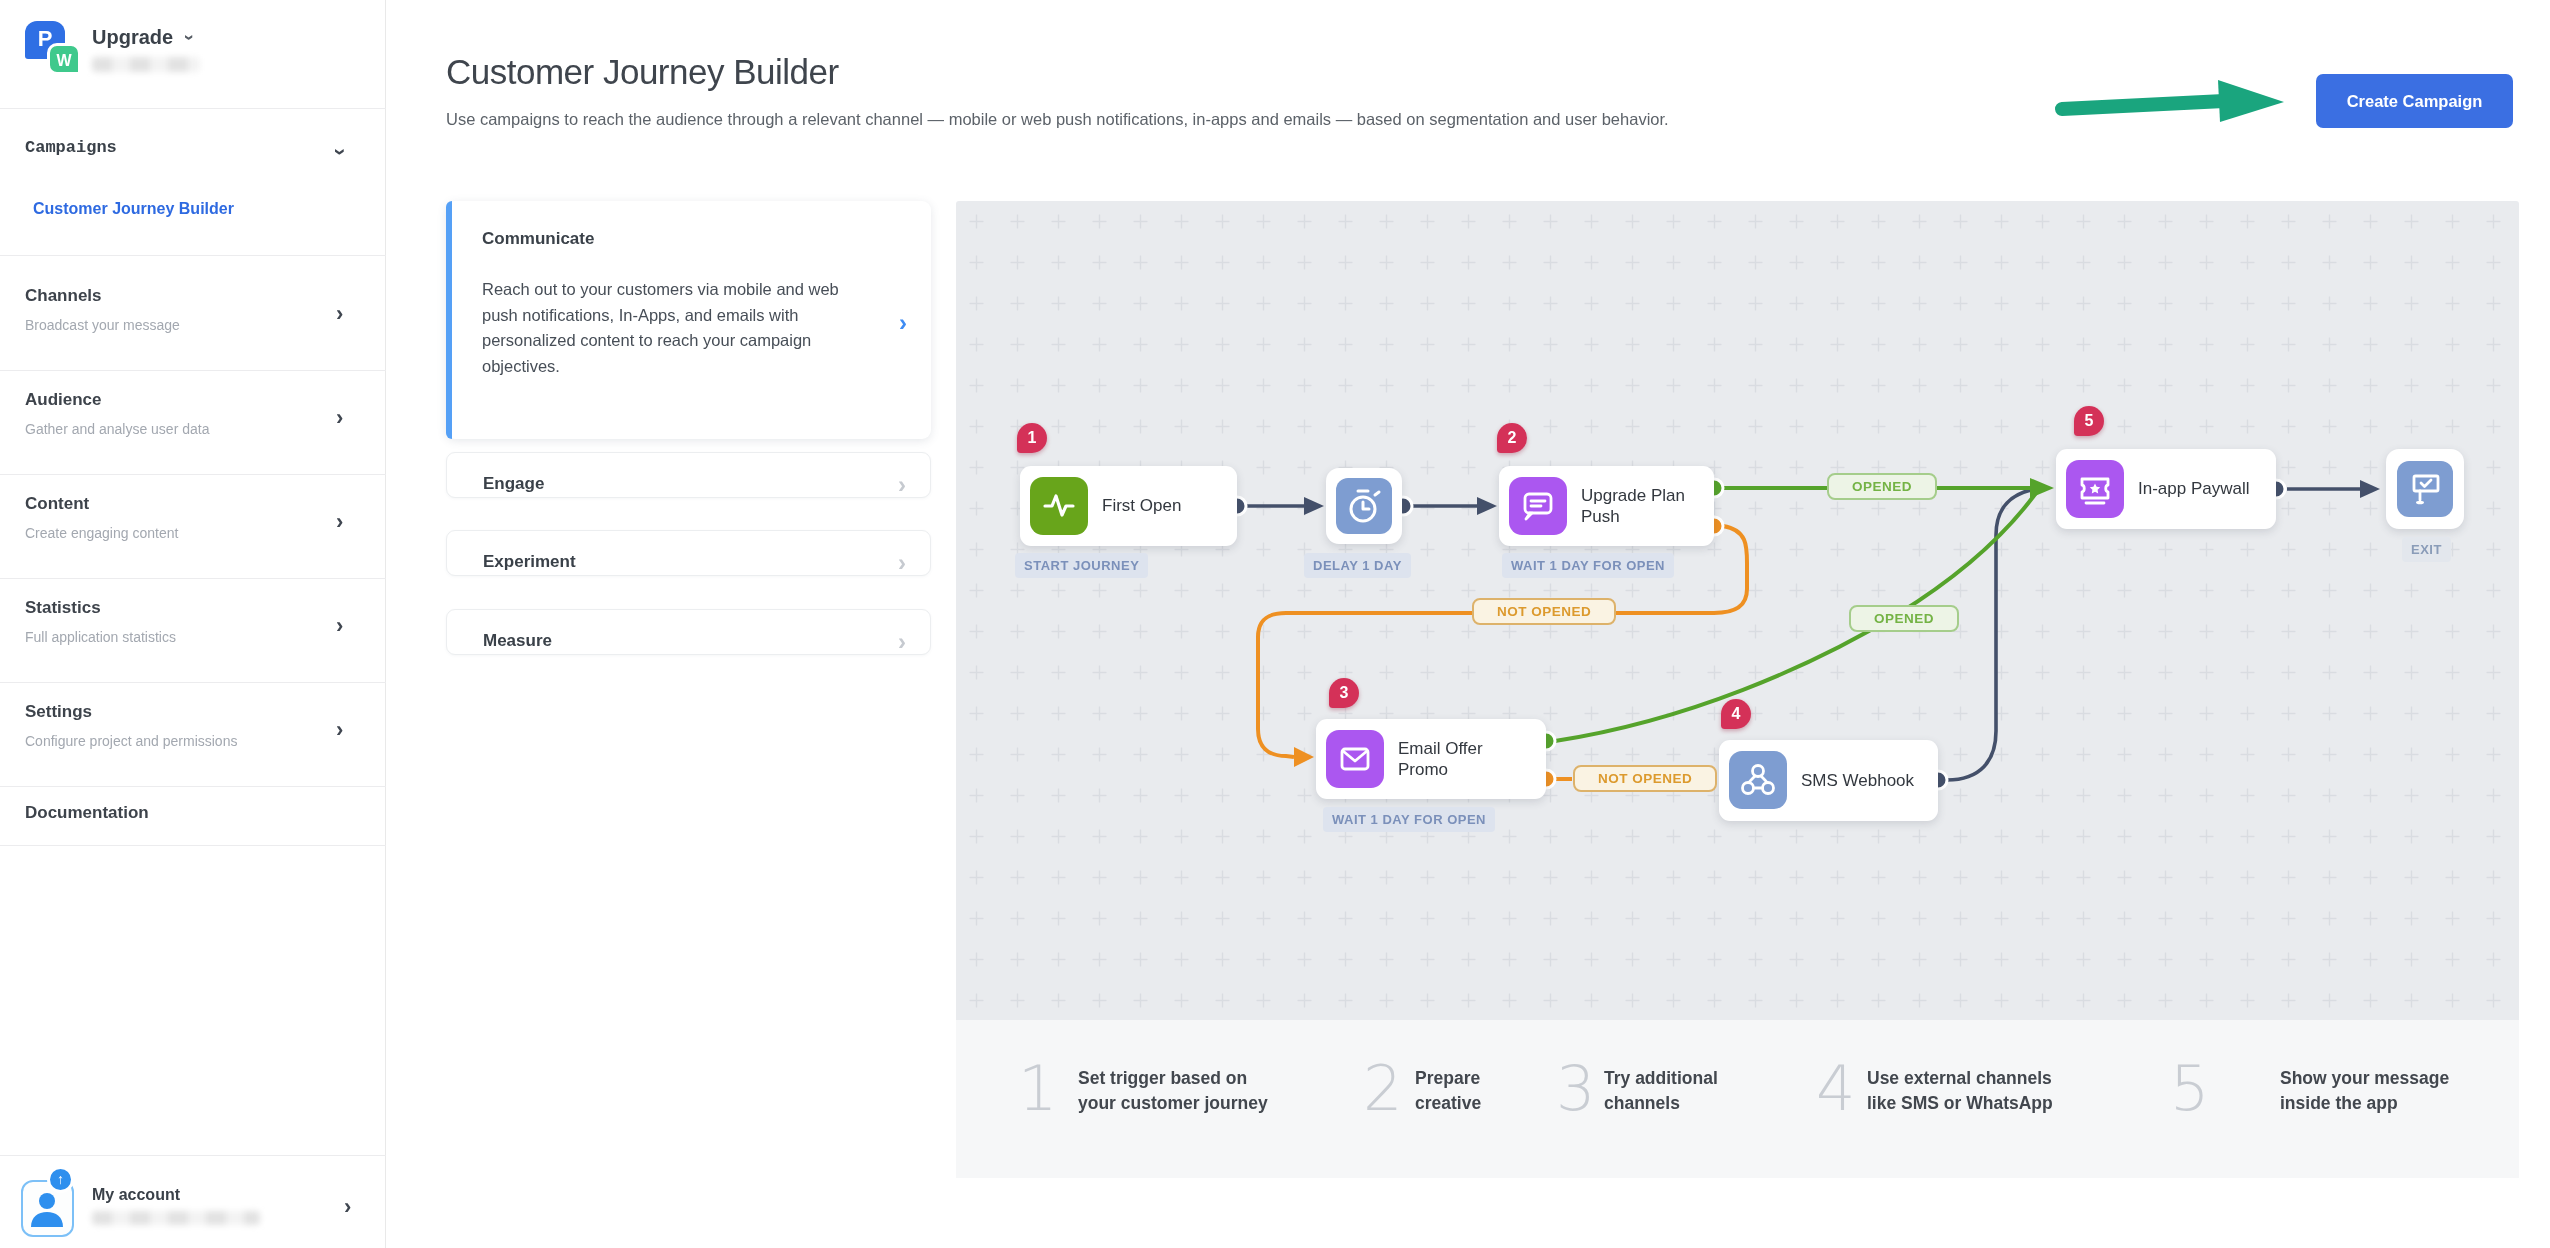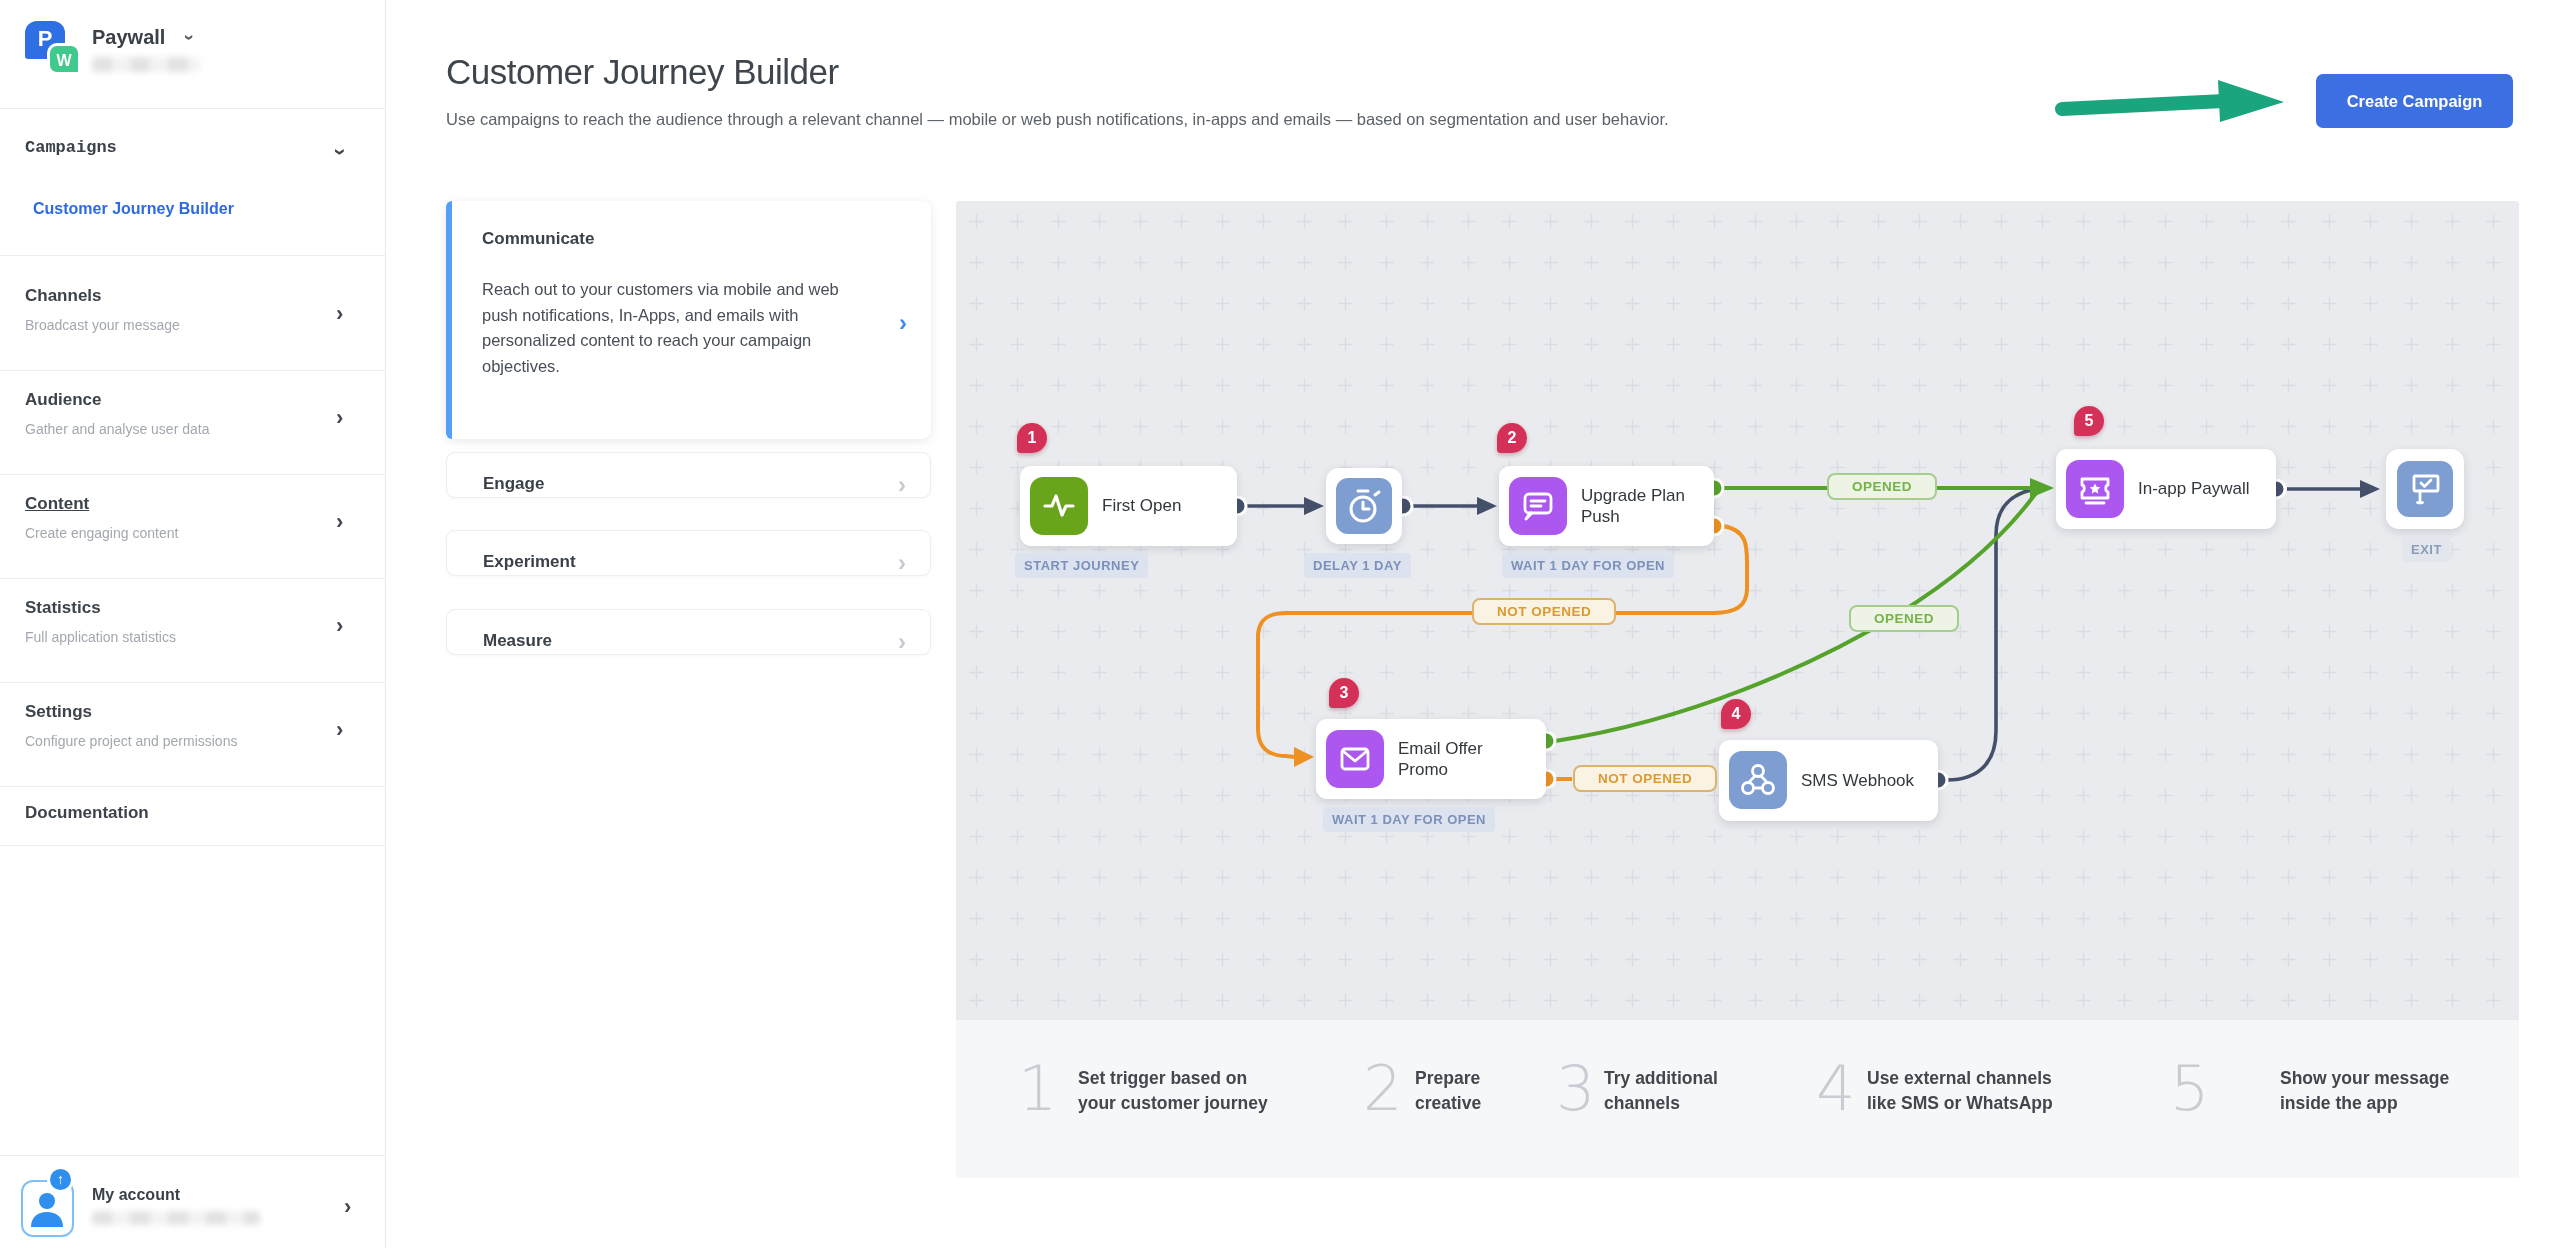--- a/index.html
+++ b/index.html
@@ -65,21 +65,21 @@
 </head>
 <body>
 
 <div id="app">
 
   <div class="sidebar">
     <div class="logo-wrap">
       <div class="logo-blue">P</div>
       <div class="logo-green">W</div>
     </div>
-    <div class="app-name">Paywall</div>
+    <div class="app-name">Upgrade</div>
     <div class="app-caret">›</div>
     <div class="blur-block" style="left:92px; top:57px; width:108px; height:15px;"></div>
 
     <div class="sb-divider" style="top:108px;"></div>
 
     <div class="sb-section-title" style="top:138px;">Campaigns</div>
     <div class="chev down" style="left:336px; top:141px;">›</div>
     <div class="sb-link" style="top:200px;">Customer Journey Builder</div>
 
     <div class="sb-divider" style="top:255px;"></div>
@@ -92,21 +92,21 @@
     <div class="sb-divider" style="top:370px;"></div>
 
     <div>
       <div class="sb-item-title" style="top:390px;">Audience</div>
       <div class="sb-item-desc" style="top:421px;">Gather and analyse user data</div>
       <div class="chev" style="left:336px; top:407px;">›</div>
     </div>
     <div class="sb-divider" style="top:474px;"></div>
 
     <div>
-      <div class="sb-item-title" style="top:494px;text-decoration:underline;">Content</div>
+      <div class="sb-item-title" style="top:494px;">Content</div>
       <div class="sb-item-desc" style="top:525px;">Create engaging content</div>
       <div class="chev" style="left:336px; top:511px;">›</div>
     </div>
     <div class="sb-divider" style="top:578px;"></div>
 
     <div>
       <div class="sb-item-title" style="top:598px;">Statistics</div>
       <div class="sb-item-desc" style="top:629px;">Full application statistics</div>
       <div class="chev" style="left:336px; top:615px;">›</div>
     </div>

